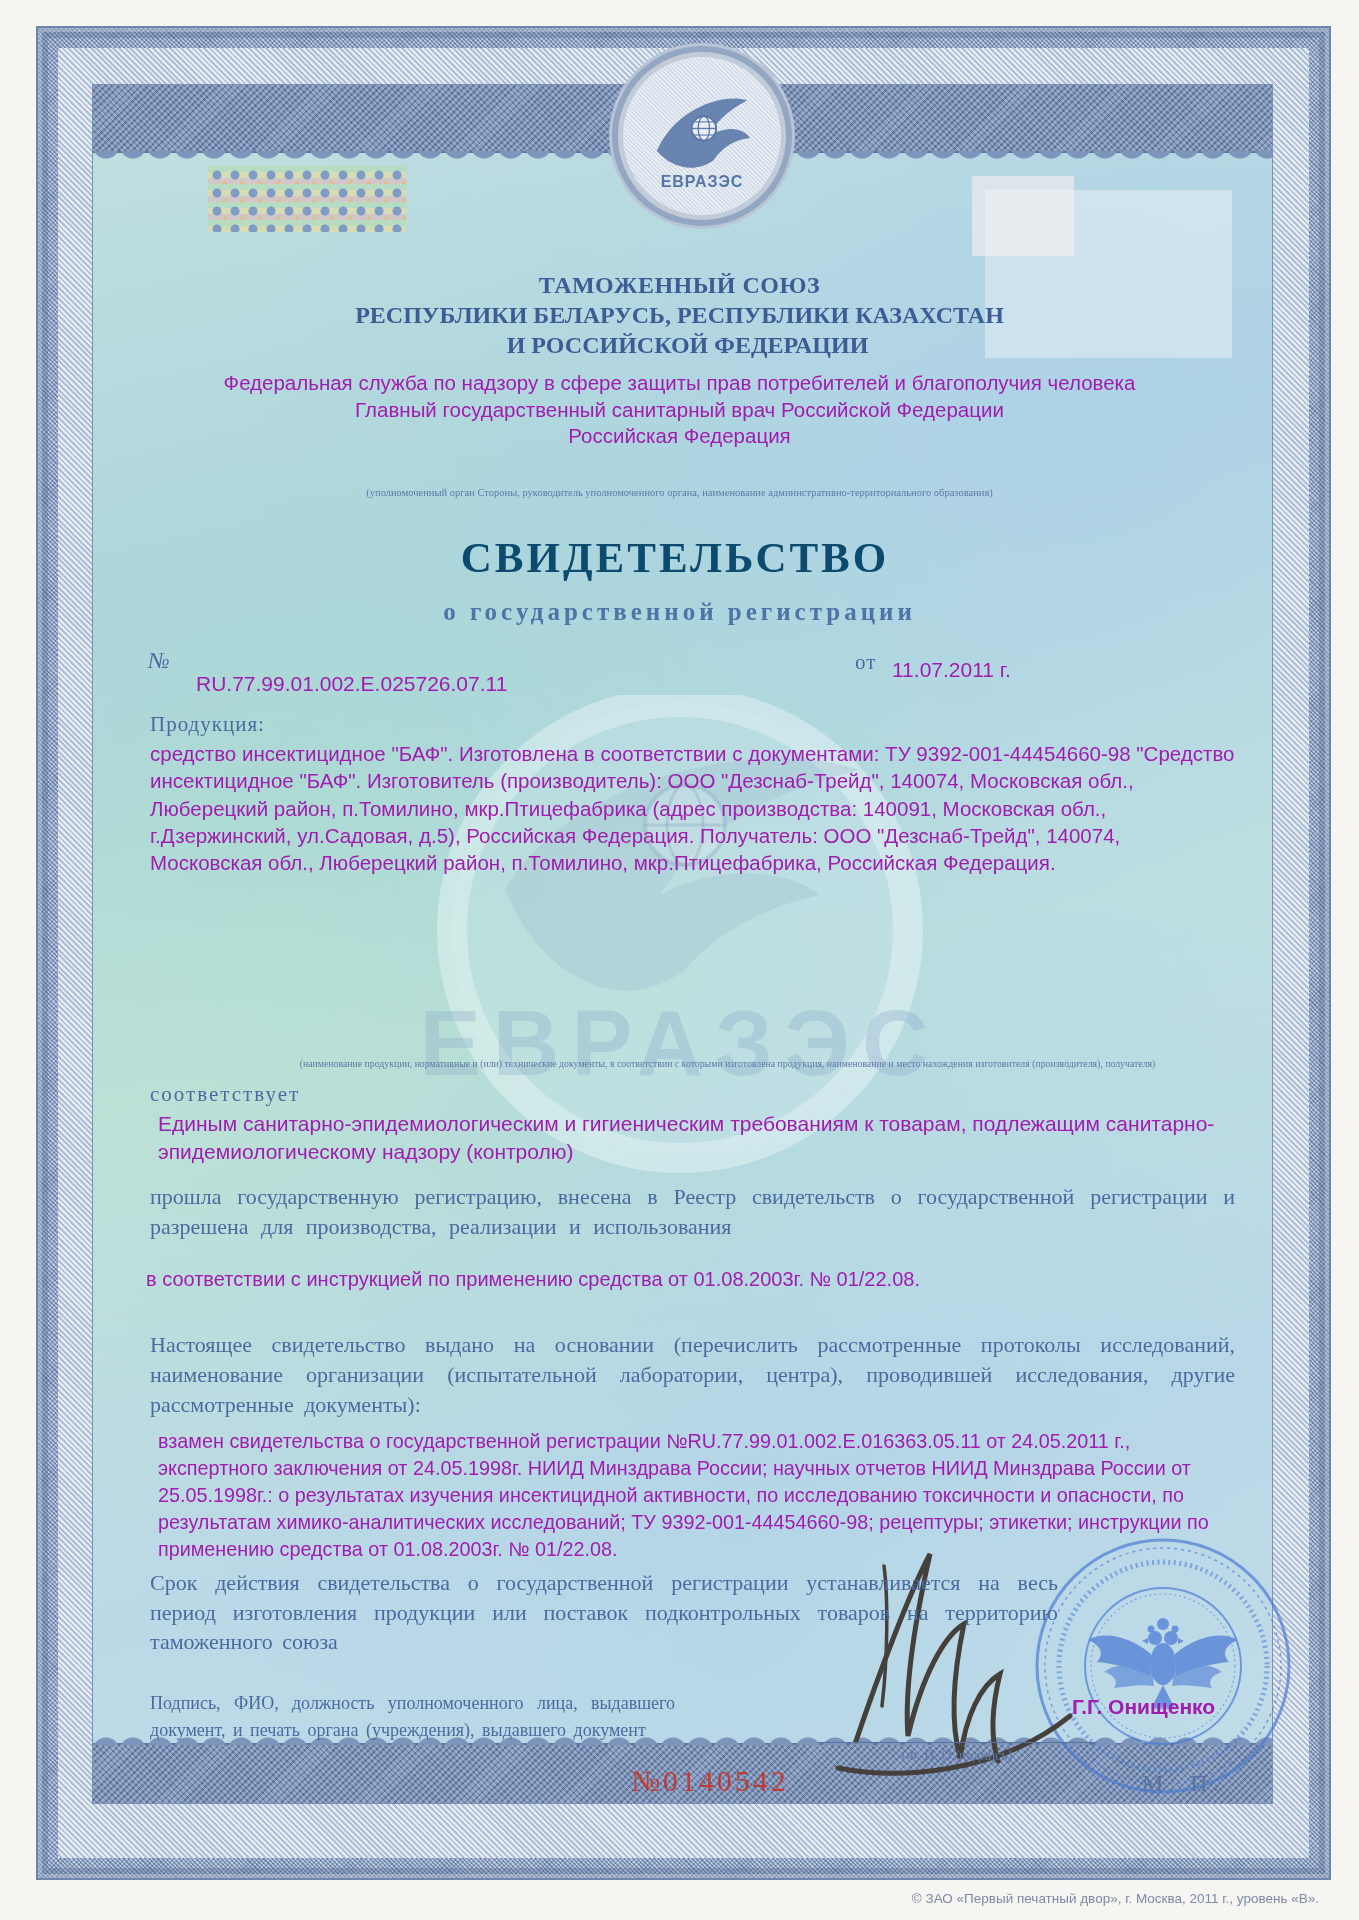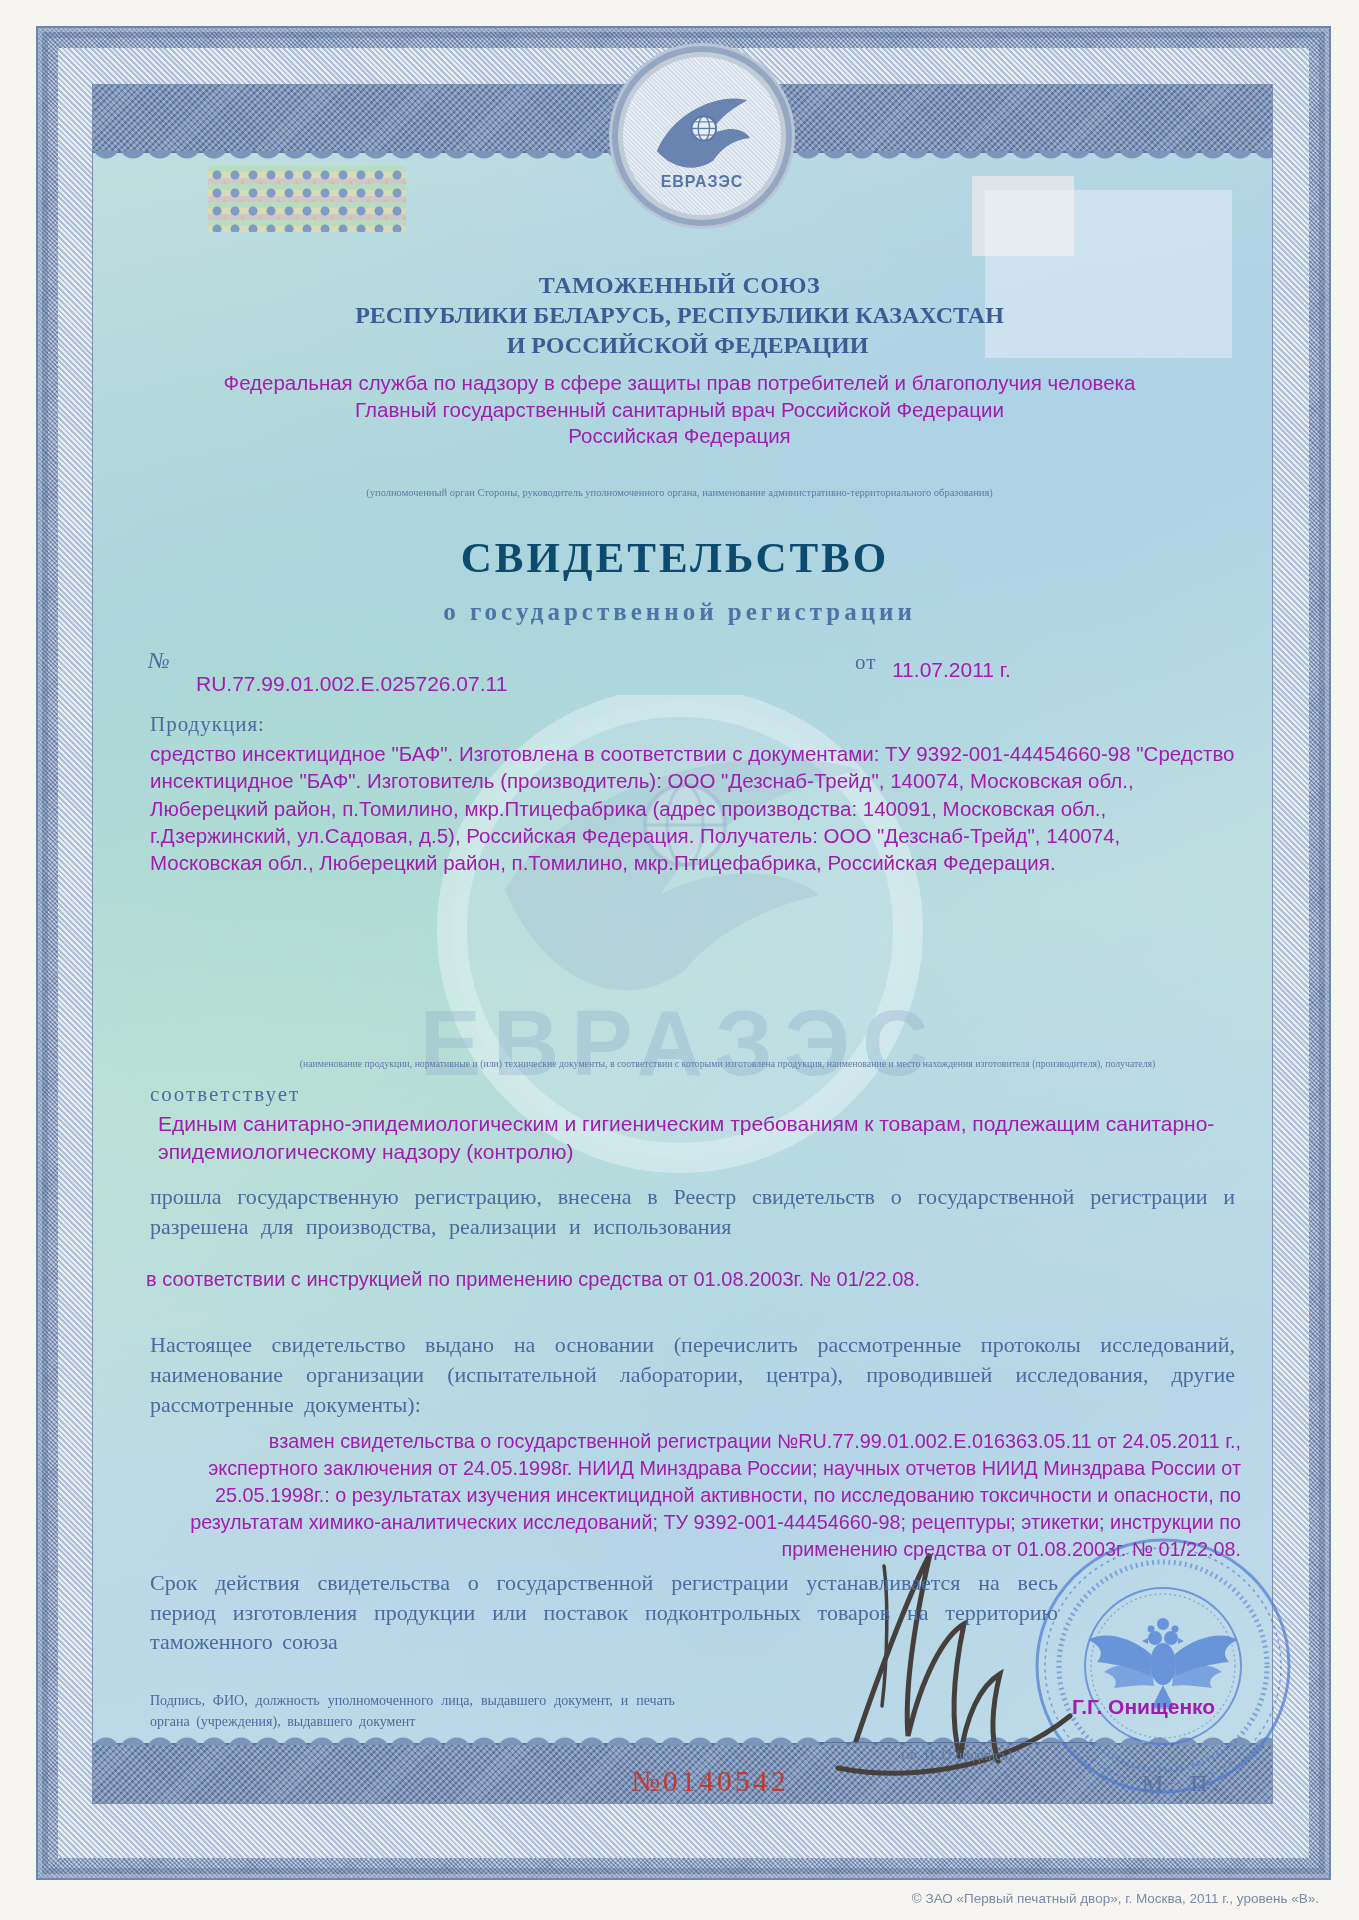--- a/index.html
+++ b/index.html
@@ -112,25 +112,25 @@
   .prod-text{left:150px;top:740px;width:1085px;font-size:20.5px;line-height:1.33;}
   .prod-note{left:0;width:1359px;top:1058px;font-size:9.8px;white-space:nowrap;padding-left:48px;}
 
   .conf-label{left:150px;top:1082px;font-size:21px;letter-spacing:2px;}
   .conf-text{left:158px;top:1110px;width:1075px;font-size:21px;line-height:1.35;}
 
   .reg-text{left:150px;top:1182px;width:1085px;font-size:22px;line-height:1.38;word-spacing:7px;}
   .reg-instr{left:146px;top:1268px;width:1080px;font-size:20px;}
 
   .basis-intro{left:150px;top:1330px;width:1085px;font-size:22px;line-height:1.36;word-spacing:5px;}
-  .basis-text{left:158px;top:1428px;width:1083px;font-size:19.8px;line-height:1.37;text-align:right;}
+  .basis-text{left:158px;top:1428px;width:1083px;font-size:19.8px;line-height:1.37;}
 
   .validity{left:150px;top:1568px;width:908px;font-size:22px;line-height:1.35;word-spacing:4px;}
 
-  .sig-caption{left:150px;top:1690px;width:525px;font-size:14px;line-height:1.5;word-spacing:3px;}
+  .sig-caption{left:150px;top:1690px;width:525px;font-size:18px;line-height:1.5;word-spacing:3px;}
   .serial{left:560px;top:1764px;width:300px;text-align:center;font-size:30px;letter-spacing:3px;color:#c23a35;font-family:"Liberation Serif",serif;}
   .sig-line{left:818px;top:1742px;width:278px;border-top:1.5px solid #5a729e;}
   .sig-note{left:818px;top:1748px;width:278px;text-align:center;font-size:14px;}
   .mp{left:1142px;top:1770px;font-size:24px;letter-spacing:5px;color:#5a729e;font-family:"Liberation Serif",serif;}
   .signer{left:1072px;top:1695px;font-size:21px;font-weight:bold;}
 
   .watermark{left:355px;top:695px;width:650px;height:500px;opacity:.55;pointer-events:none;}
   .stamp{left:1030px;top:1536px;width:266px;height:266px;opacity:.8;}
   .signature{left:818px;top:1536px;width:300px;height:250px;}
 

